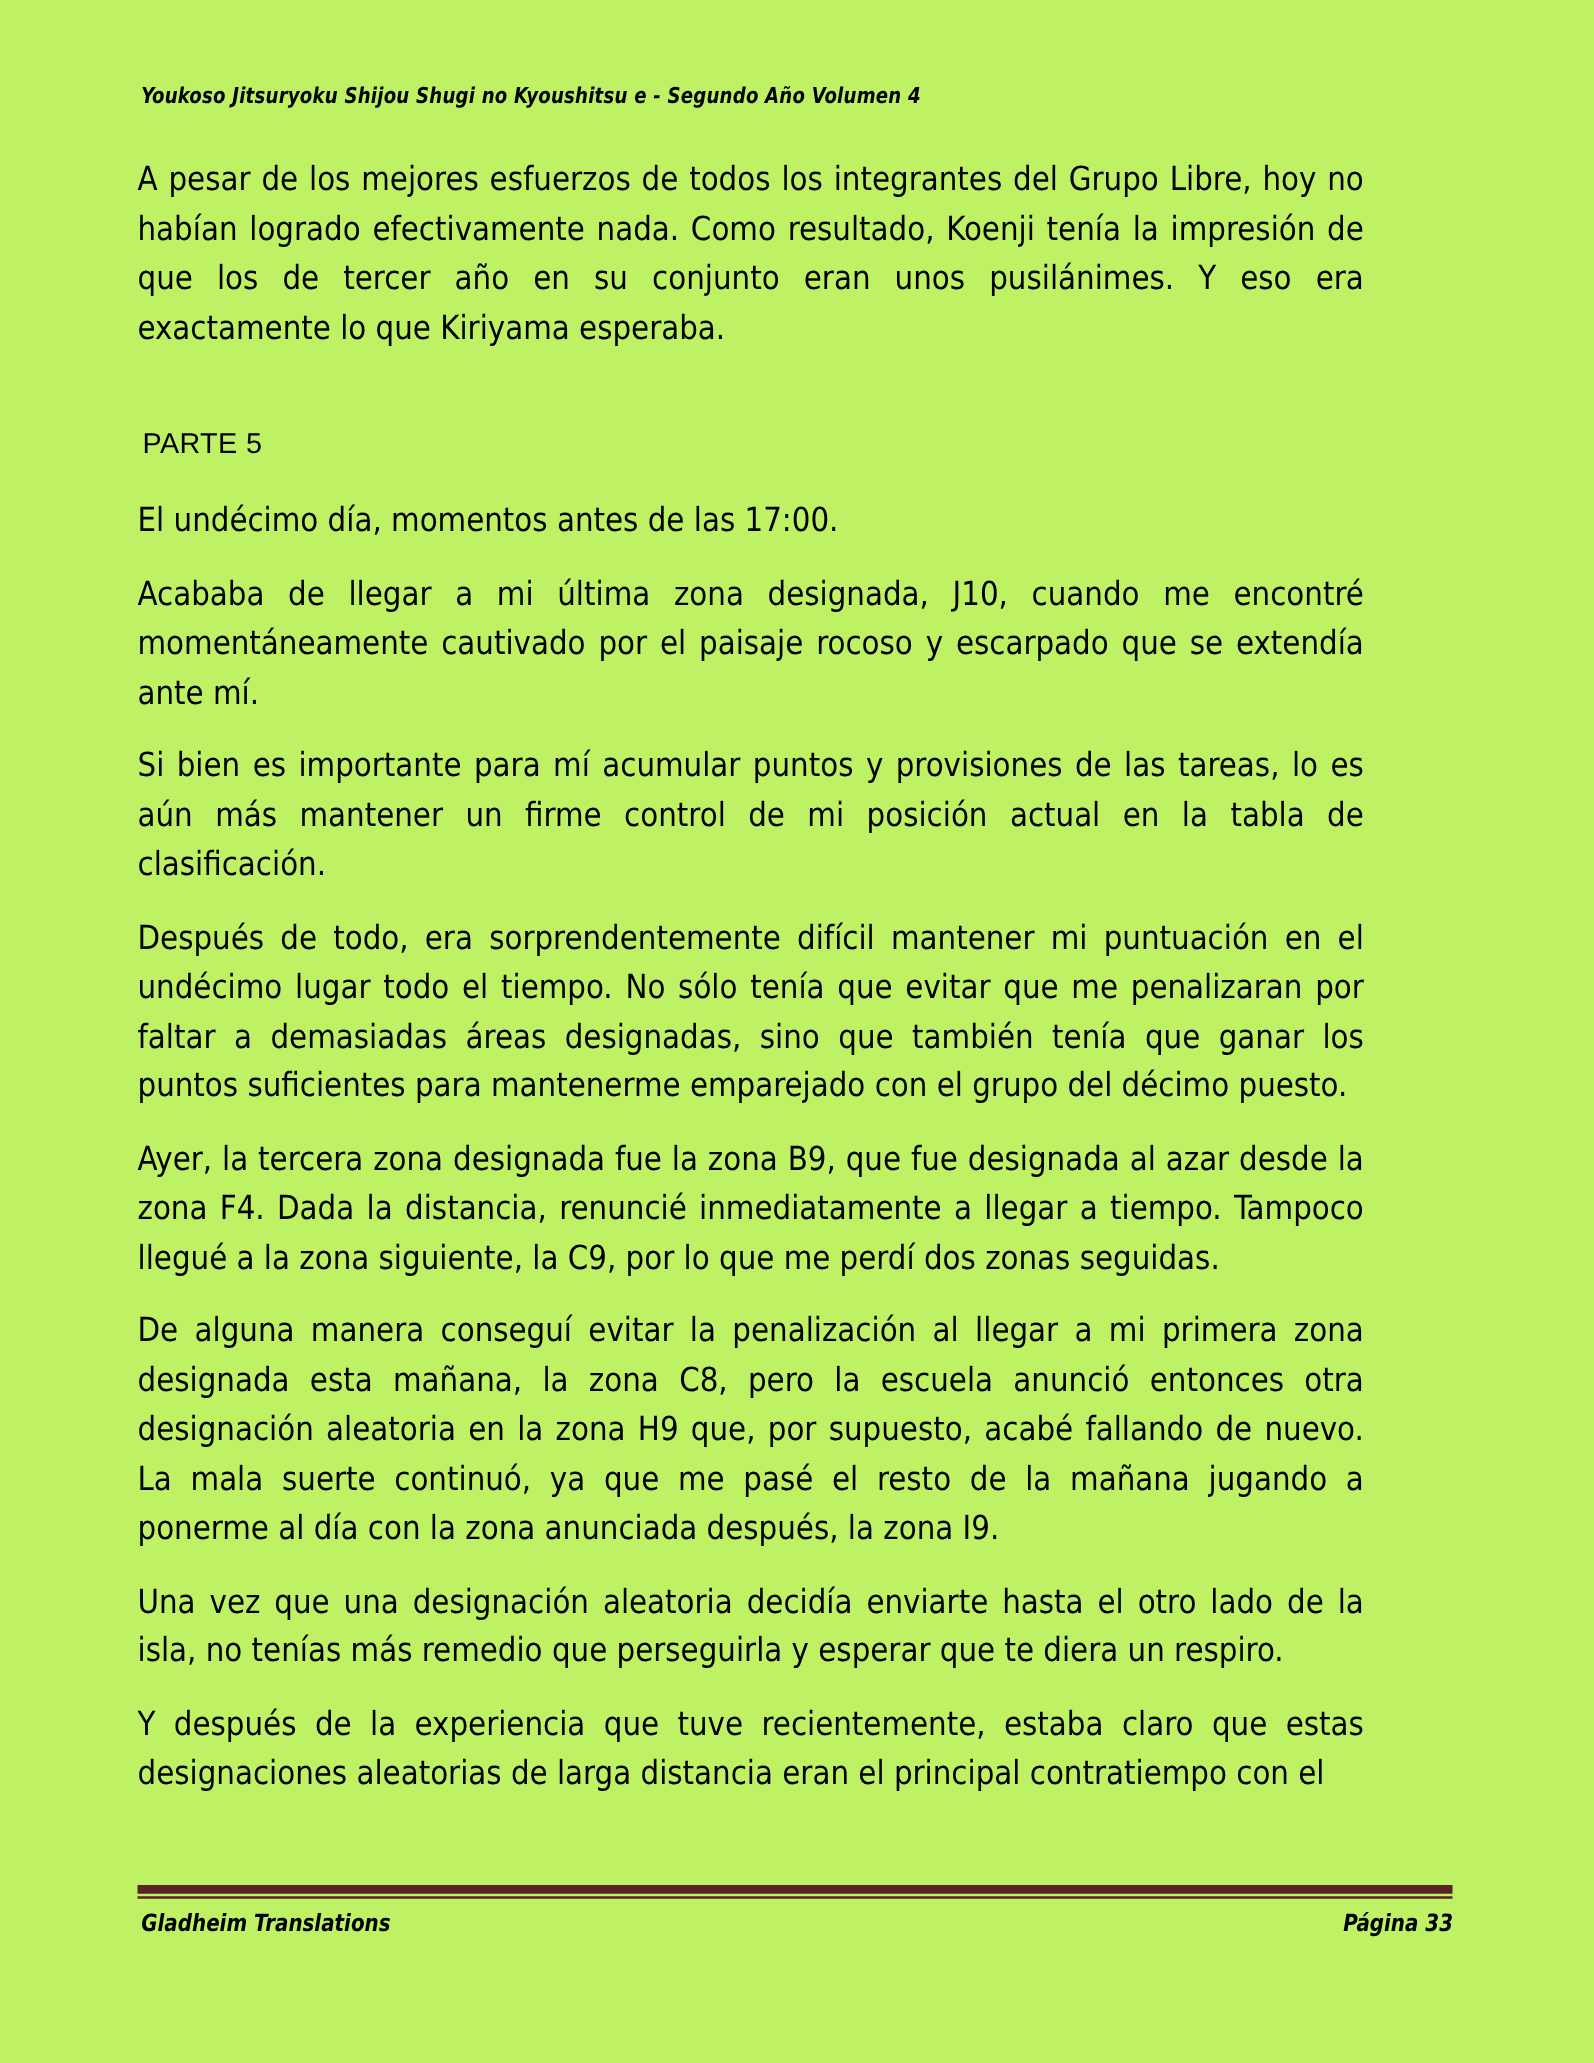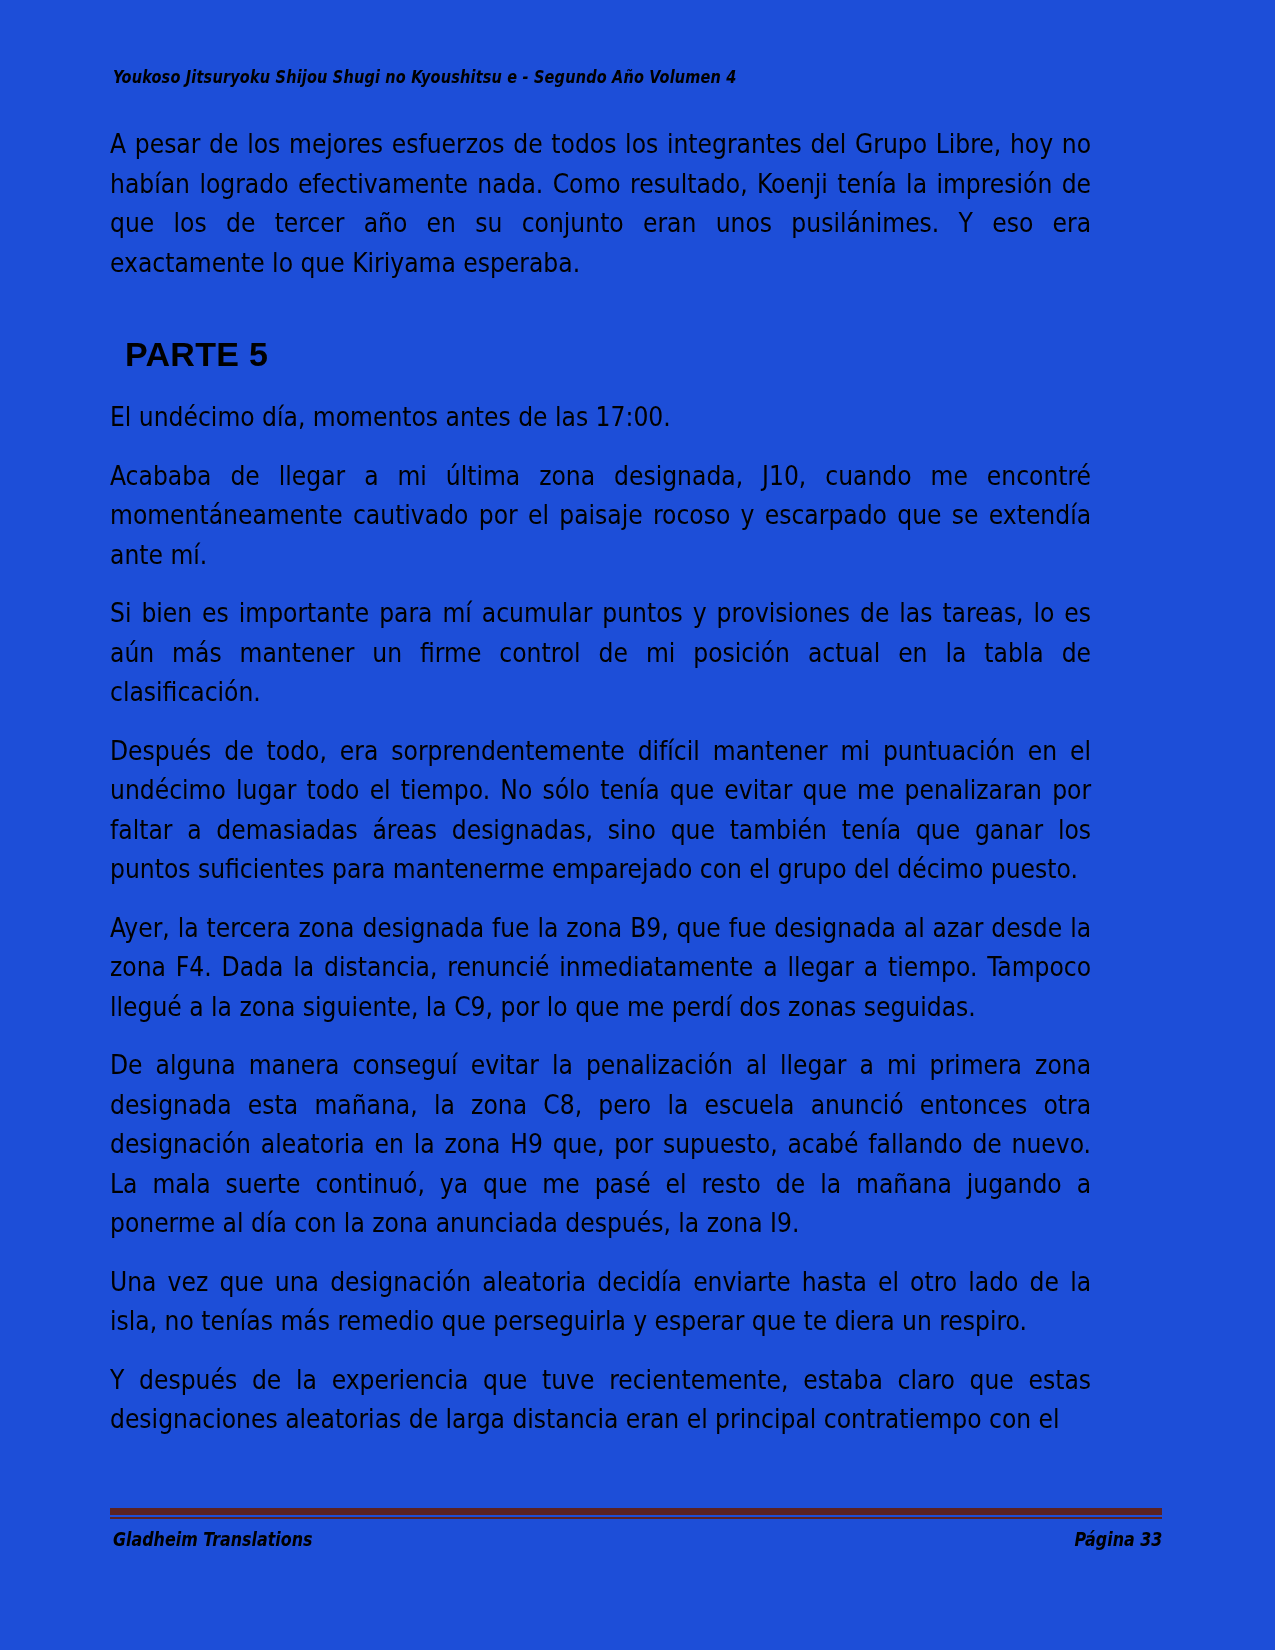--- a/index.html
+++ b/index.html
@@ -6,21 +6,21 @@
   html, body {
     margin: 0;
     padding: 0;
     background: #ffffff;
   }
   .page {
     position: relative;
     width: 1275px;
     height: 1650px;
     margin: 0 auto;
-    background: #1d4ed8;
+    background: #bef264;
     box-sizing: border-box;
     overflow: hidden;
   }
 
   
   .doc-header {
     position: absolute;
     left: 113px;
     top: 68px;
     width: 1050px;
@@ -54,26 +54,26 @@
     margin: 0 0 19px 0;
     transform: scaleX(0.985);
     transform-origin: left top;
   }
   .para:last-child { margin-bottom: 0; }
 
   .gap-before-heading { height: 36px; }
 
   .section-heading {
     font-family: "Liberation Sans", "DejaVu Sans", sans-serif;
-    font-weight: bold;
-    font-size: 34px;
+    font-weight: normal;
+    font-size: 23px;
     line-height: 34px;
     color: #000000;
     letter-spacing: 0.3px;
-    margin: 0 0 26px 15px;
+    margin: 0 0 26px 4px;
   }
 
   
   .footer-rule {
     position: absolute;
     left: 110px;
     top: 1508px;
     width: 1052px;
     height: 12px;
   }

